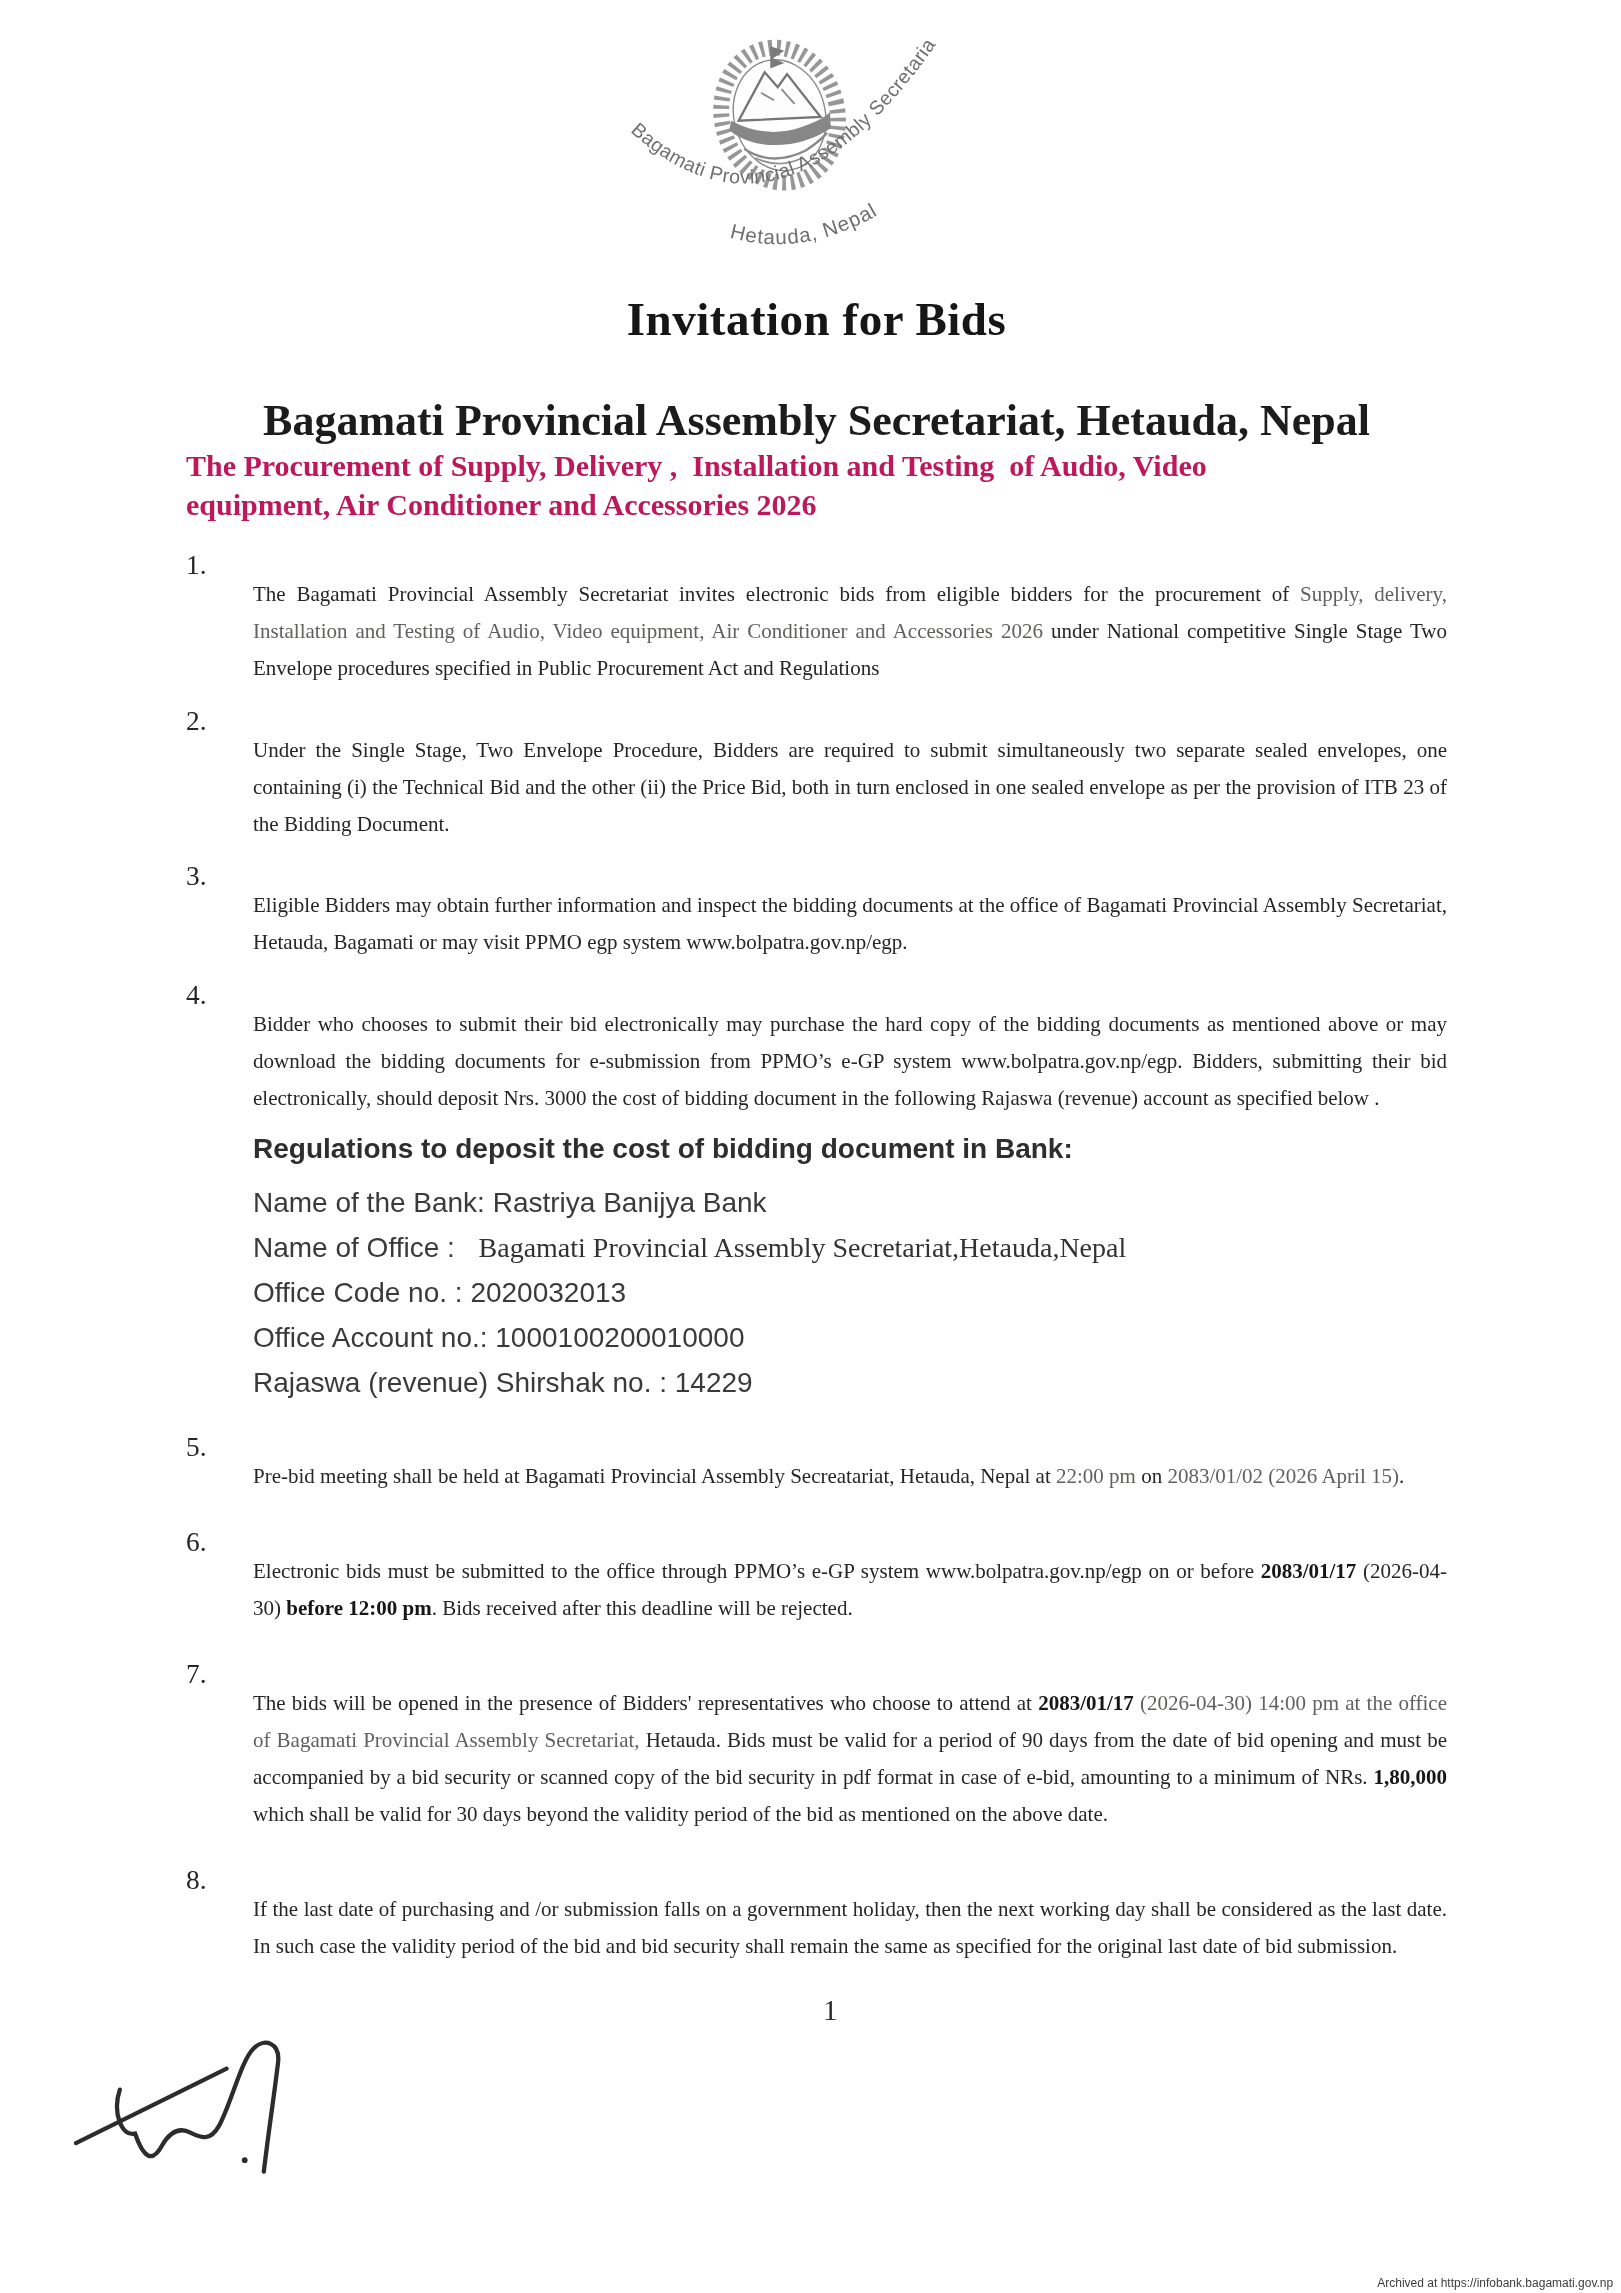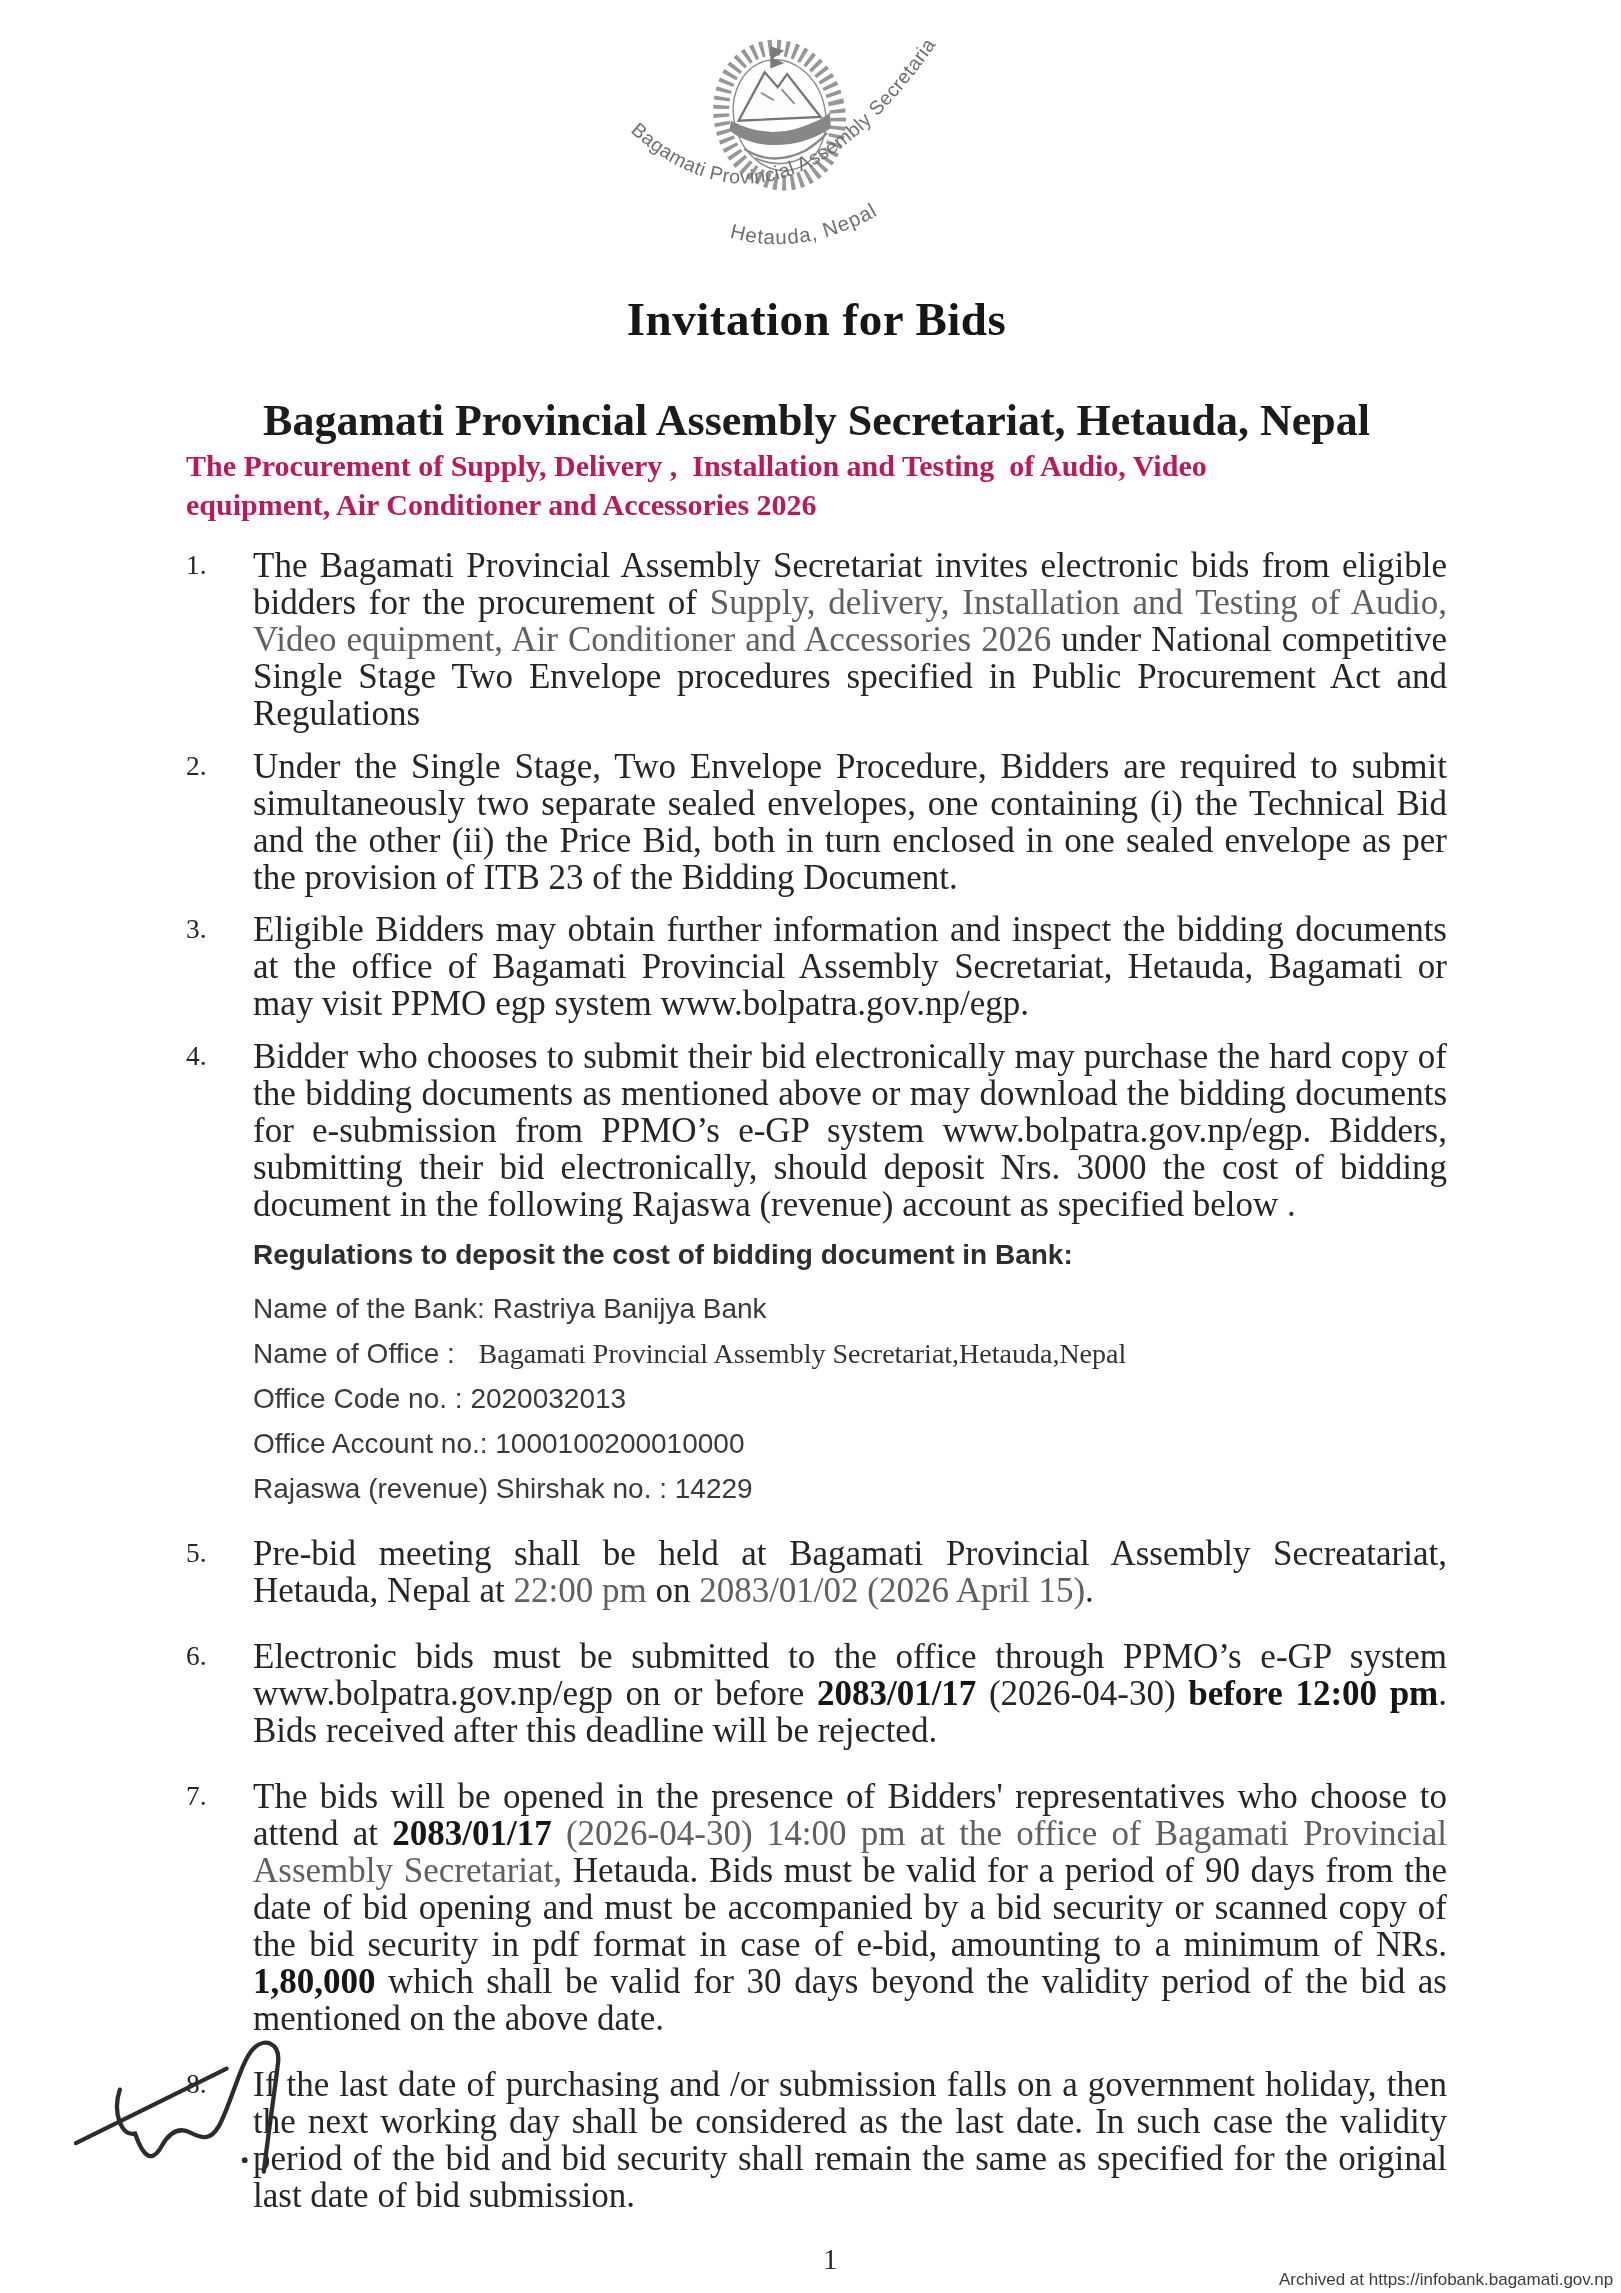--- a/index.html
+++ b/index.html
@@ -30,37 +30,38 @@
   }
   .date-block{margin-top:73px;text-align:center;transform:translateX(13.7px);}
   .date-line{font-size:28px;line-height:43px;color:#2a2a2a;}
   .bid-no-value{font-weight:700;color:#1b1b1b;}
   
   .list{margin-top:23.5px;}
   .item{display:flex;margin-bottom:15.7px;}
   .list2 .item{margin-bottom:29px;}
   .item-num{flex:0 0 67px;font-size:27.4px;line-height:37px;color:#262626;}
   .item-body{
-    flex:1;font-size:35px;line-height:37px;color:#262626;
+    flex:1;font-size:21px;line-height:37px;color:#262626;
     text-align:justify;
+    margin-top:29px;
   }
   .b{font-weight:700;color:#161616;}
   .lt{color:#60605e;}
   
   .bank-block{margin:11.8px 0 17.6px 67px;font-family:"Liberation Sans","DejaVu Sans",sans-serif;}
   .bank-heading{font-size:28px;font-weight:700;color:#2e2e2e;margin-bottom:15.7px;}
   .bank-line{font-size:28px;line-height:45px;color:#3a3a3a;}
   .bank-line .serif{font-family:"Liberation Serif","DejaVu Serif",serif;color:#333;margin-left:16px;}
   
   .page-number{margin-top:3.9px;text-align:center;font-size:29px;color:#2a2a2a;transform:translateX(13.7px);}
   .signature{position:absolute;left:51px;bottom:5.9px;}
   .archive-note{
     position:absolute;right:7.8px;bottom:3.9px;
     font-family:"Liberation Sans","DejaVu Sans",sans-serif;
-    font-size:17px;color:#3d3d3d;
+    font-size:12px;color:#3d3d3d;
   }
   .stamp-text{font-family:"Liberation Sans","DejaVu Sans",sans-serif;fill:#6f6f6f;}
 </style>
 </head>
 <body>
 
 <div class="page">
   <div class="content">
 
     <div class="stamp-wrap">

